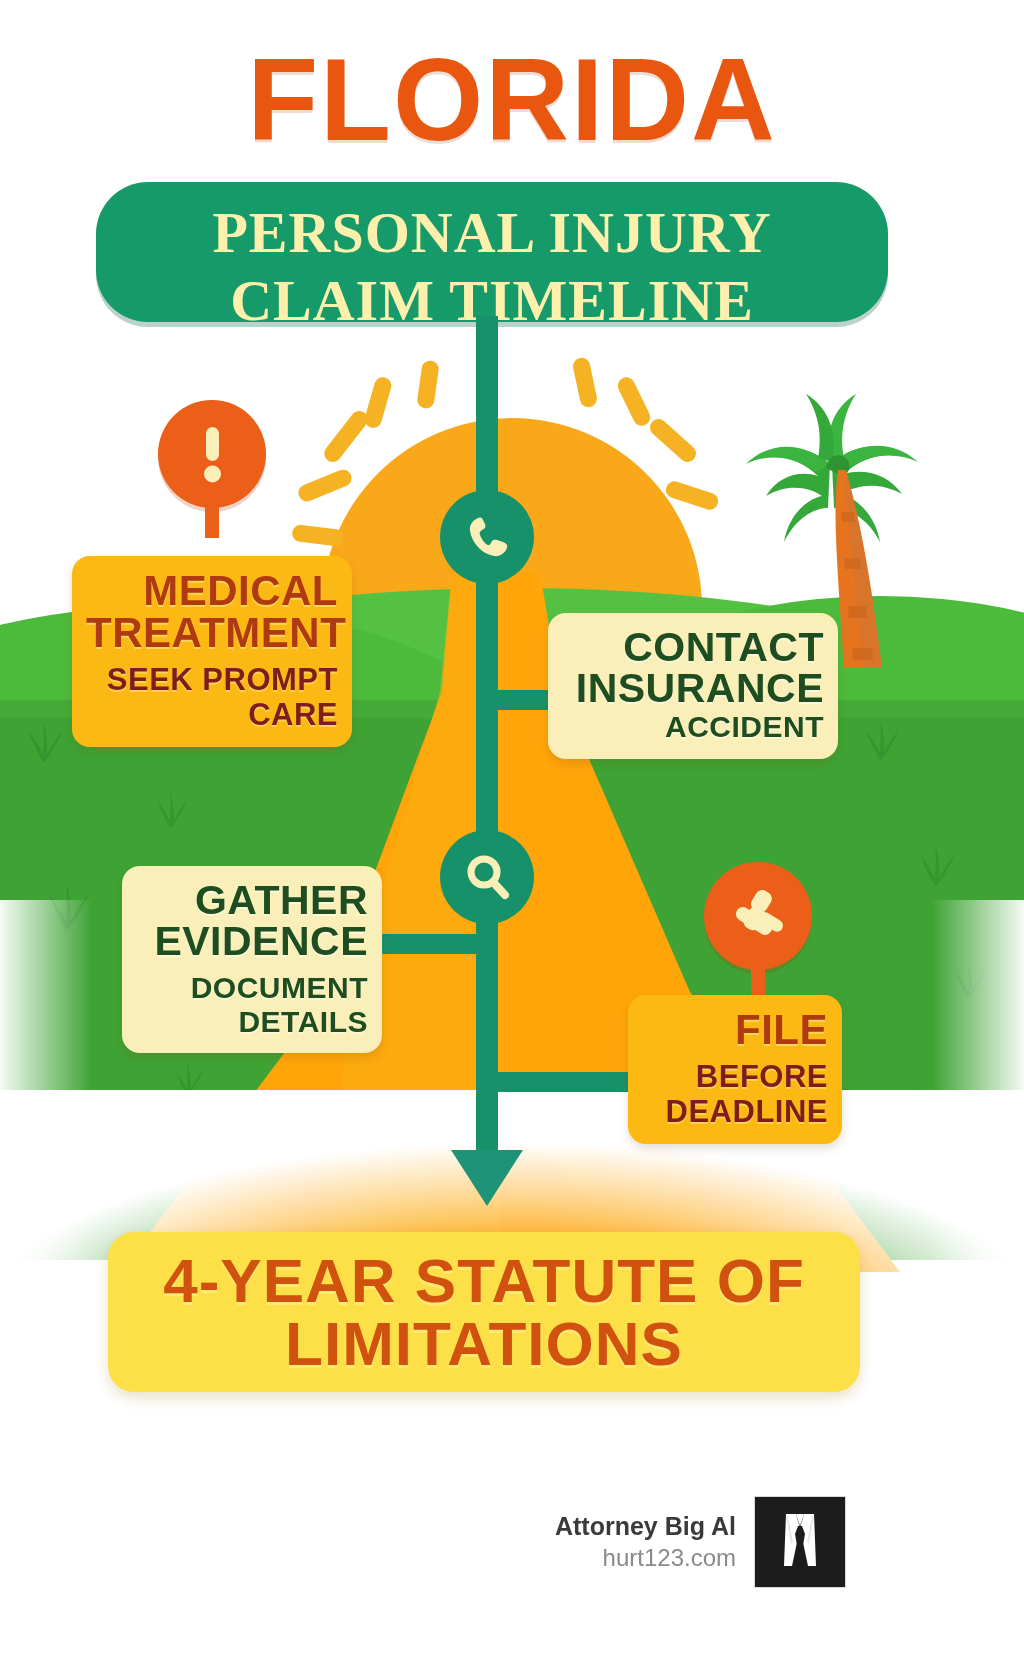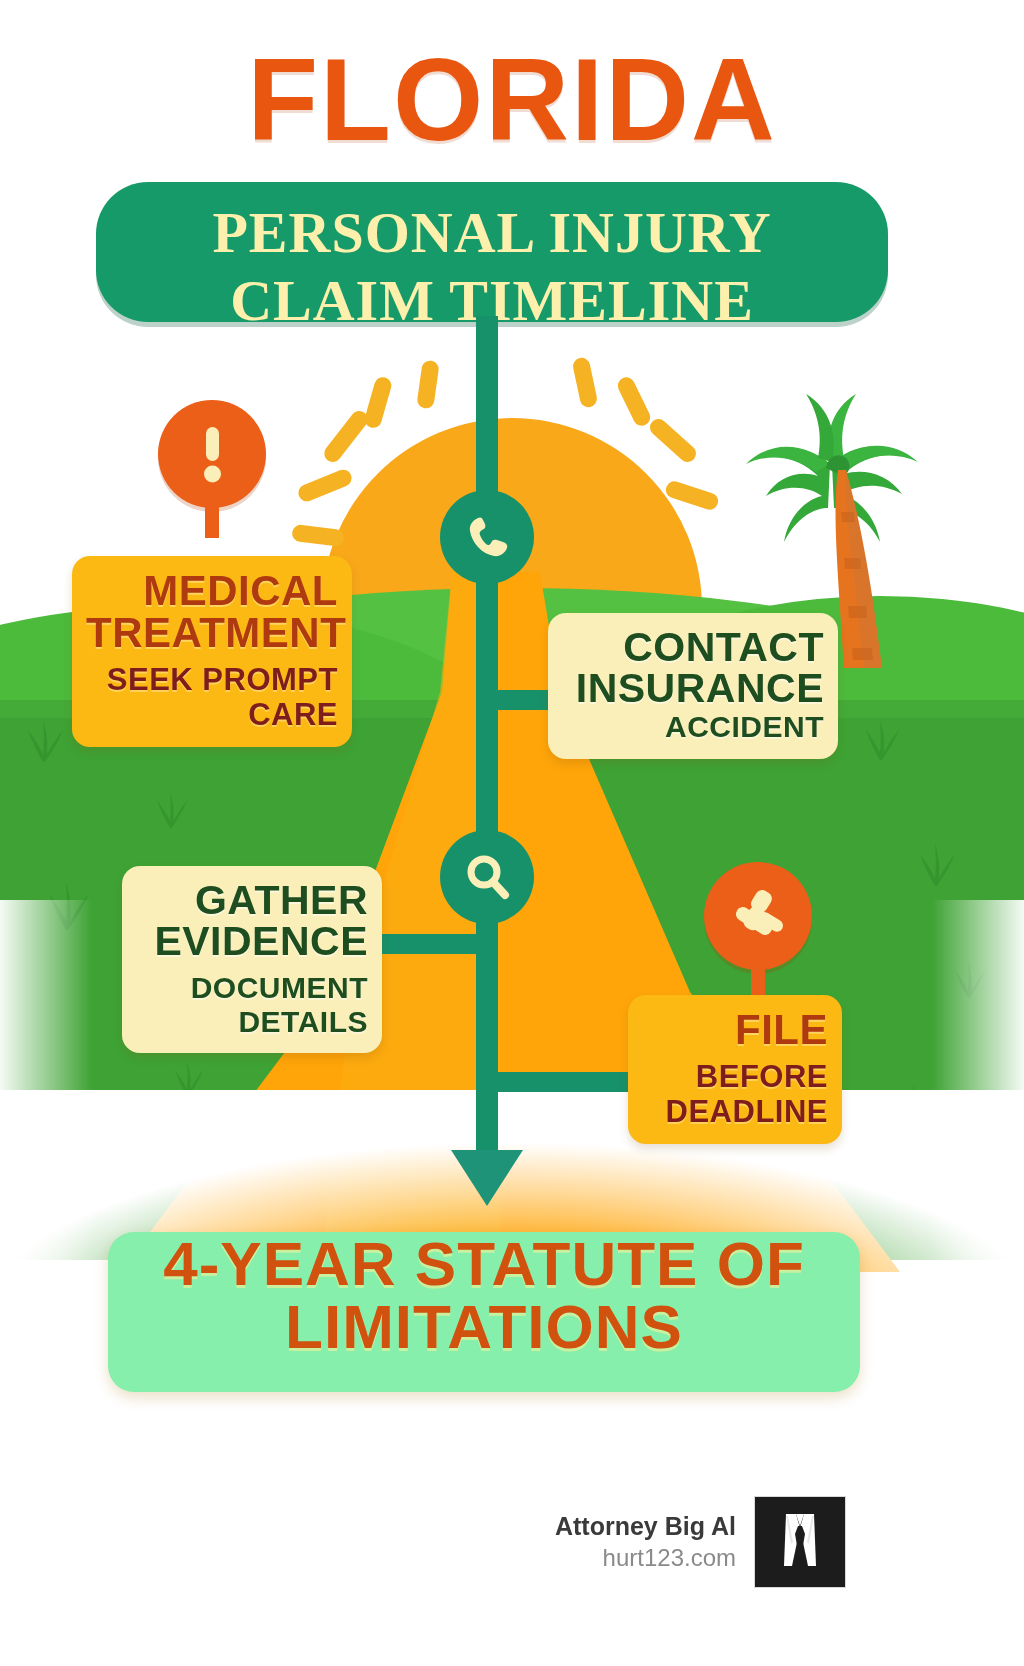--- a/index.html
+++ b/index.html
@@ -207,24 +207,24 @@
   #card-medical{left:72px; top:556px; width:280px;}
   #card-insurance{left:548px; top:613px; width:290px;}
   #card-evidence{left:122px; top:866px; width:260px;}
   #card-lawsuit{left:628px; top:995px; width:214px;}
 
   
   .statute{
     position:absolute;
     left:108px; top:1232px;
     width:752px; height:160px;
-    background:#86efac;
+    background:#fde047;
     border-radius:26px;
     box-shadow:0 6px 14px rgba(170,120,10,.22);
-    display:flex;flex-direction:column;align-items:center;
+    display:flex;flex-direction:column;align-items:center;justify-content:center;
   }
   .statute .st-line{
     color:#D1510F;
     font-size:62px;
     font-weight:bold;
     letter-spacing:1px;
     line-height:1.02;
     text-shadow:0 3px 0 rgba(255,240,150,.55);
     text-align:center;
   }

